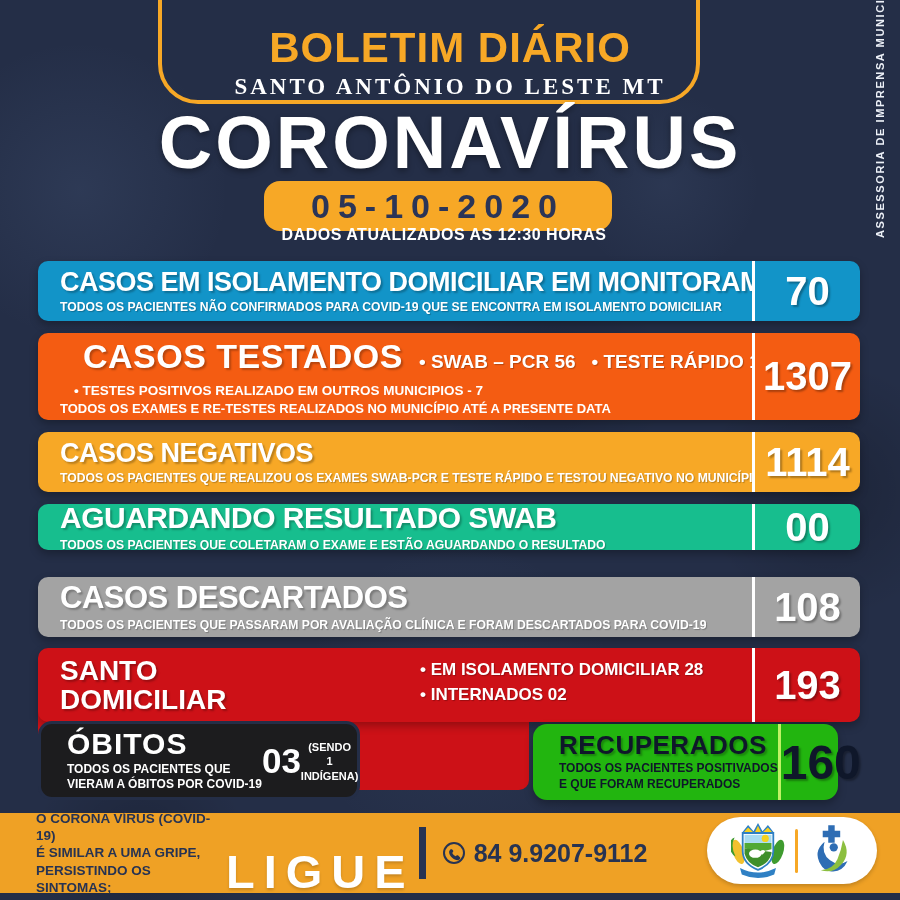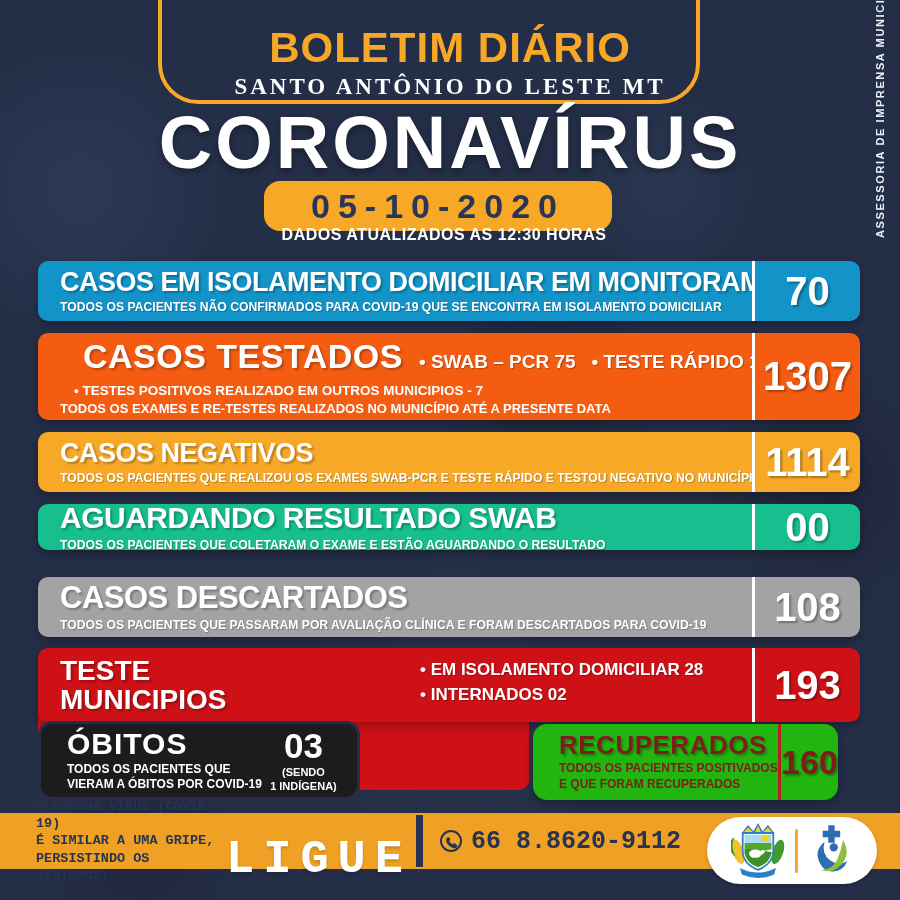--- a/index.html
+++ b/index.html
@@ -56,33 +56,33 @@
   .bar-confirmados .c-bullets{flex:1;display:flex;flex-direction:column;justify-content:flex-start;padding-top:12px;gap:5px;}
   .bar-confirmados .c-bullet{font-size:17px;font-weight:bold;white-space:nowrap;text-shadow:1px 1px 1px rgba(0,0,0,.25);}
   .red-ext{left:38px;top:690px;width:491px;height:100px;border-radius:10px;z-index:0;}
 
   
   .obitos-box{left:38px;top:721px;width:322px;height:79px;border-radius:14px;border:3px solid #242E47;box-sizing:border-box;
     display:flex;color:#fff;z-index:3;}
   .ob-left{flex:1;display:flex;flex-direction:column;justify-content:center;padding-left:26px;}
   .ob-title{font-size:30px;font-weight:bold;letter-spacing:1px;line-height:1;}
   .ob-sub{font-size:12px;font-weight:bold;line-height:1.25;margin-top:3px;white-space:nowrap;}
-  .ob-right{width:112px;display:flex;flex-direction:column;justify-content:center;align-items:center;padding-right:12px;}
+  .ob-right{width:112px;display:flex;justify-content:center;align-items:center;padding-right:12px;}
   .ob-value{font-size:35px;font-weight:bold;line-height:1;}
   .ob-note{font-size:11px;font-weight:bold;line-height:1.3;text-align:center;margin-top:2px;}
 
   
-  .recup-box{left:533px;top:724px;width:305px;height:76px;border-radius:14px;display:flex;color:#7f1d1d;z-index:3;box-shadow:0 4px 8px rgba(0,0,0,.28);}
+  .recup-box{left:533px;top:724px;width:305px;height:76px;border-radius:14px;display:flex;color:#0f172a;z-index:3;box-shadow:0 4px 8px rgba(0,0,0,.28);}
   .rc-body{flex:1;display:flex;flex-direction:column;justify-content:center;padding-left:26px;}
   .rc-title{font-size:26px;font-weight:bold;letter-spacing:.5px;line-height:1;text-shadow:2px 2px 2px rgba(0,0,0,.25);}
   .rc-sub{font-size:12px;font-weight:bold;line-height:1.3;margin-top:3px;white-space:nowrap;}
-  .rc-value{width:106px;border-left:3px solid #b91c1c;display:flex;align-items:center;justify-content:center;font-size:34px;font-weight:bold;text-shadow:2px 2px 2px rgba(0,0,0,.3);}
-
-  
-  .footer{left:0;top:813px;width:900px;height:56px;display:flex;align-items:center;z-index:4;font-family:Liberation Mono, monospace;}
+  .rc-value{width:106px;border-left:3px solid #bef264;display:flex;align-items:center;justify-content:center;font-size:48px;font-weight:bold;text-shadow:2px 2px 2px rgba(0,0,0,.3);}
+
+  
+  .footer{left:0;top:813px;width:900px;height:80px;display:flex;align-items:center;z-index:4;}
   .f-info{margin-left:36px;width:180px;font-size:13.5px;font-weight:bold;color:#273352;line-height:1.28;}
   .f-ligue{font-size:47px;font-weight:bold;color:#FFFFFF;letter-spacing:9px;margin-left:10px;text-shadow:0 2px 3px rgba(0,0,0,.18);margin-top:37px;}
   .f-div{width:7px;height:52px;background:#273352;margin:0 16px 0 4px;}
   .f-phones{display:flex;flex-direction:column;gap:1px;}
   .f-phone-row{display:flex;align-items:center;gap:8px;font-size:25px;font-weight:bold;color:#273352;white-space:nowrap;}
   .f-pill{position:absolute;right:23px;top:4px;width:170px;height:67px;background:#FFFFFF;border-radius:34px;
     display:flex;align-items:center;justify-content:center;gap:10px;box-shadow:0 2px 4px rgba(0,0,0,.2);}
   .pill-div{width:3px;height:44px;background:#F7A826;border-radius:2px;}
 </style>
 </head>
@@ -109,21 +109,21 @@
       <div class="bar-title">CASOS EM ISOLAMENTO DOMICILIAR EM MONITORAMENTO</div>
       <div class="bar-sub">TODOS OS PACIENTES NÃO CONFIRMADOS PARA COVID-19 QUE SE ENCONTRA EM ISOLAMENTO DOMICILIAR</div>
     </div>
     <div class="bar-value">70</div>
   </div>
 
   <div class="z stat-bar bar-testados" style="background: rgb(244, 92, 18);">
     <div class="bar-body">
       <div class="row1">
         <span class="t-title">CASOS TESTADOS</span>
-        <span class="t-bullet">• SWAB – PCR 75</span>
+        <span class="t-bullet">• SWAB – PCR 56</span>
         <span class="t-bullet">• TESTE RÁPIDO 1252</span>
       </div>
       <div class="t-line2">• TESTES POSITIVOS REALIZADO EM OUTROS MUNICIPIOS - 7</div>
       <div class="t-line3">TODOS OS EXAMES E RE-TESTES REALIZADOS NO MUNICÍPIO ATÉ A PRESENTE DATA</div>
     </div>
     <div class="bar-value">1307</div>
   </div>
 
   <div class="z stat-bar bar-negativos" style="background: rgb(247, 168, 38);">
     <div class="bar-body">
@@ -145,22 +145,22 @@
     <div class="bar-body">
       <div class="bar-title">CASOS DESCARTADOS</div>
       <div class="bar-sub">TODOS OS PACIENTES QUE PASSARAM POR AVALIAÇÃO CLÍNICA E FORAM DESCARTADOS PARA COVID-19</div>
     </div>
     <div class="bar-value">108</div>
   </div>
 
   <div class="z red-ext" style="background: rgb(205, 17, 23);"></div>
   <div class="z stat-bar bar-confirmados" style="background: rgb(205, 17, 23);">
     <div class="c-titles">
-      <div class="c-title">TESTE</div>
-      <div class="c-title">MUNICIPIOS</div>
+      <div class="c-title">SANTO</div>
+      <div class="c-title">DOMICILIAR</div>
     </div>
     <div class="c-bullets">
       <div class="c-bullet">• EM ISOLAMENTO DOMICILIAR 28</div>
       <div class="c-bullet">• INTERNADOS 02</div>
     </div>
     <div class="bar-value">193</div>
   </div>
 
   <div class="z obitos-box" style="background: rgb(28, 28, 30);">
     <div class="ob-left">
@@ -193,21 +193,21 @@
       <span>PERSISTINDO OS SINTOMAS;</span>
     </div>
     <div class="f-ligue">LIGUE</div>
     <div class="f-div"></div>
     <div class="f-phones">
       <div class="f-phone-row">
         <svg width="24" height="24" viewBox="0 0 24 24">
           <circle cx="12" cy="12" r="10" fill="none" stroke="#273352" stroke-width="2"></circle>
           <path fill="#273352" d="M9.2 7.6l1.7 1.7c.4.4.5 1.1.1 1.6l-.8 1a9.6 9.6 0 0 0 3.4 3.4l1-.8c.5-.4 1.2-.3 1.6.1l1.7 1.7c.5.5.5 1.2 0 1.7l-.9.8c-1 1-4.4.4-7.1-2.3-2.7-2.7-3.3-6.1-2.3-7.1l.8-.9c.5-.4 1.3-.4 1.8.1z"></path>
         </svg>
-        <span>66 8.8620-9112</span>
+        <span>84 9.9207-9112</span>
       </div>
     </div>
     <div class="f-pill">
       <svg width="54" height="60" viewBox="0 0 60 66">
         <ellipse cx="8" cy="34" rx="6" ry="14" fill="#F2C12E" transform="rotate(-18 8 34)"></ellipse>
         <path d="M4 18 q-5 10 1 21 q-6 -3 -7 -13 q1 -6 6 -8z" fill="#3F9B2F"></path>
         <ellipse cx="52" cy="34" rx="6" ry="14" fill="#3F9B2F" transform="rotate(18 52 34)"></ellipse>
         <path d="M12 13 L19 4 L25 11 L30 2 L35 11 L41 4 L48 13 Z" fill="#2F80C4"></path>
         <path d="M14 12.4 L19 7 L25 12.4 Z M26.5 12.4 L30 5 L33.5 12.4 Z M35 12.4 L41 7 L46 12.4 Z" fill="#F7D21D"></path>
         <path d="M13 13 h34 v20 q0 14 -17 21 q-17 -7 -17 -21 z" fill="#FFFFFF" stroke="#2F80C4" stroke-width="2"></path>

